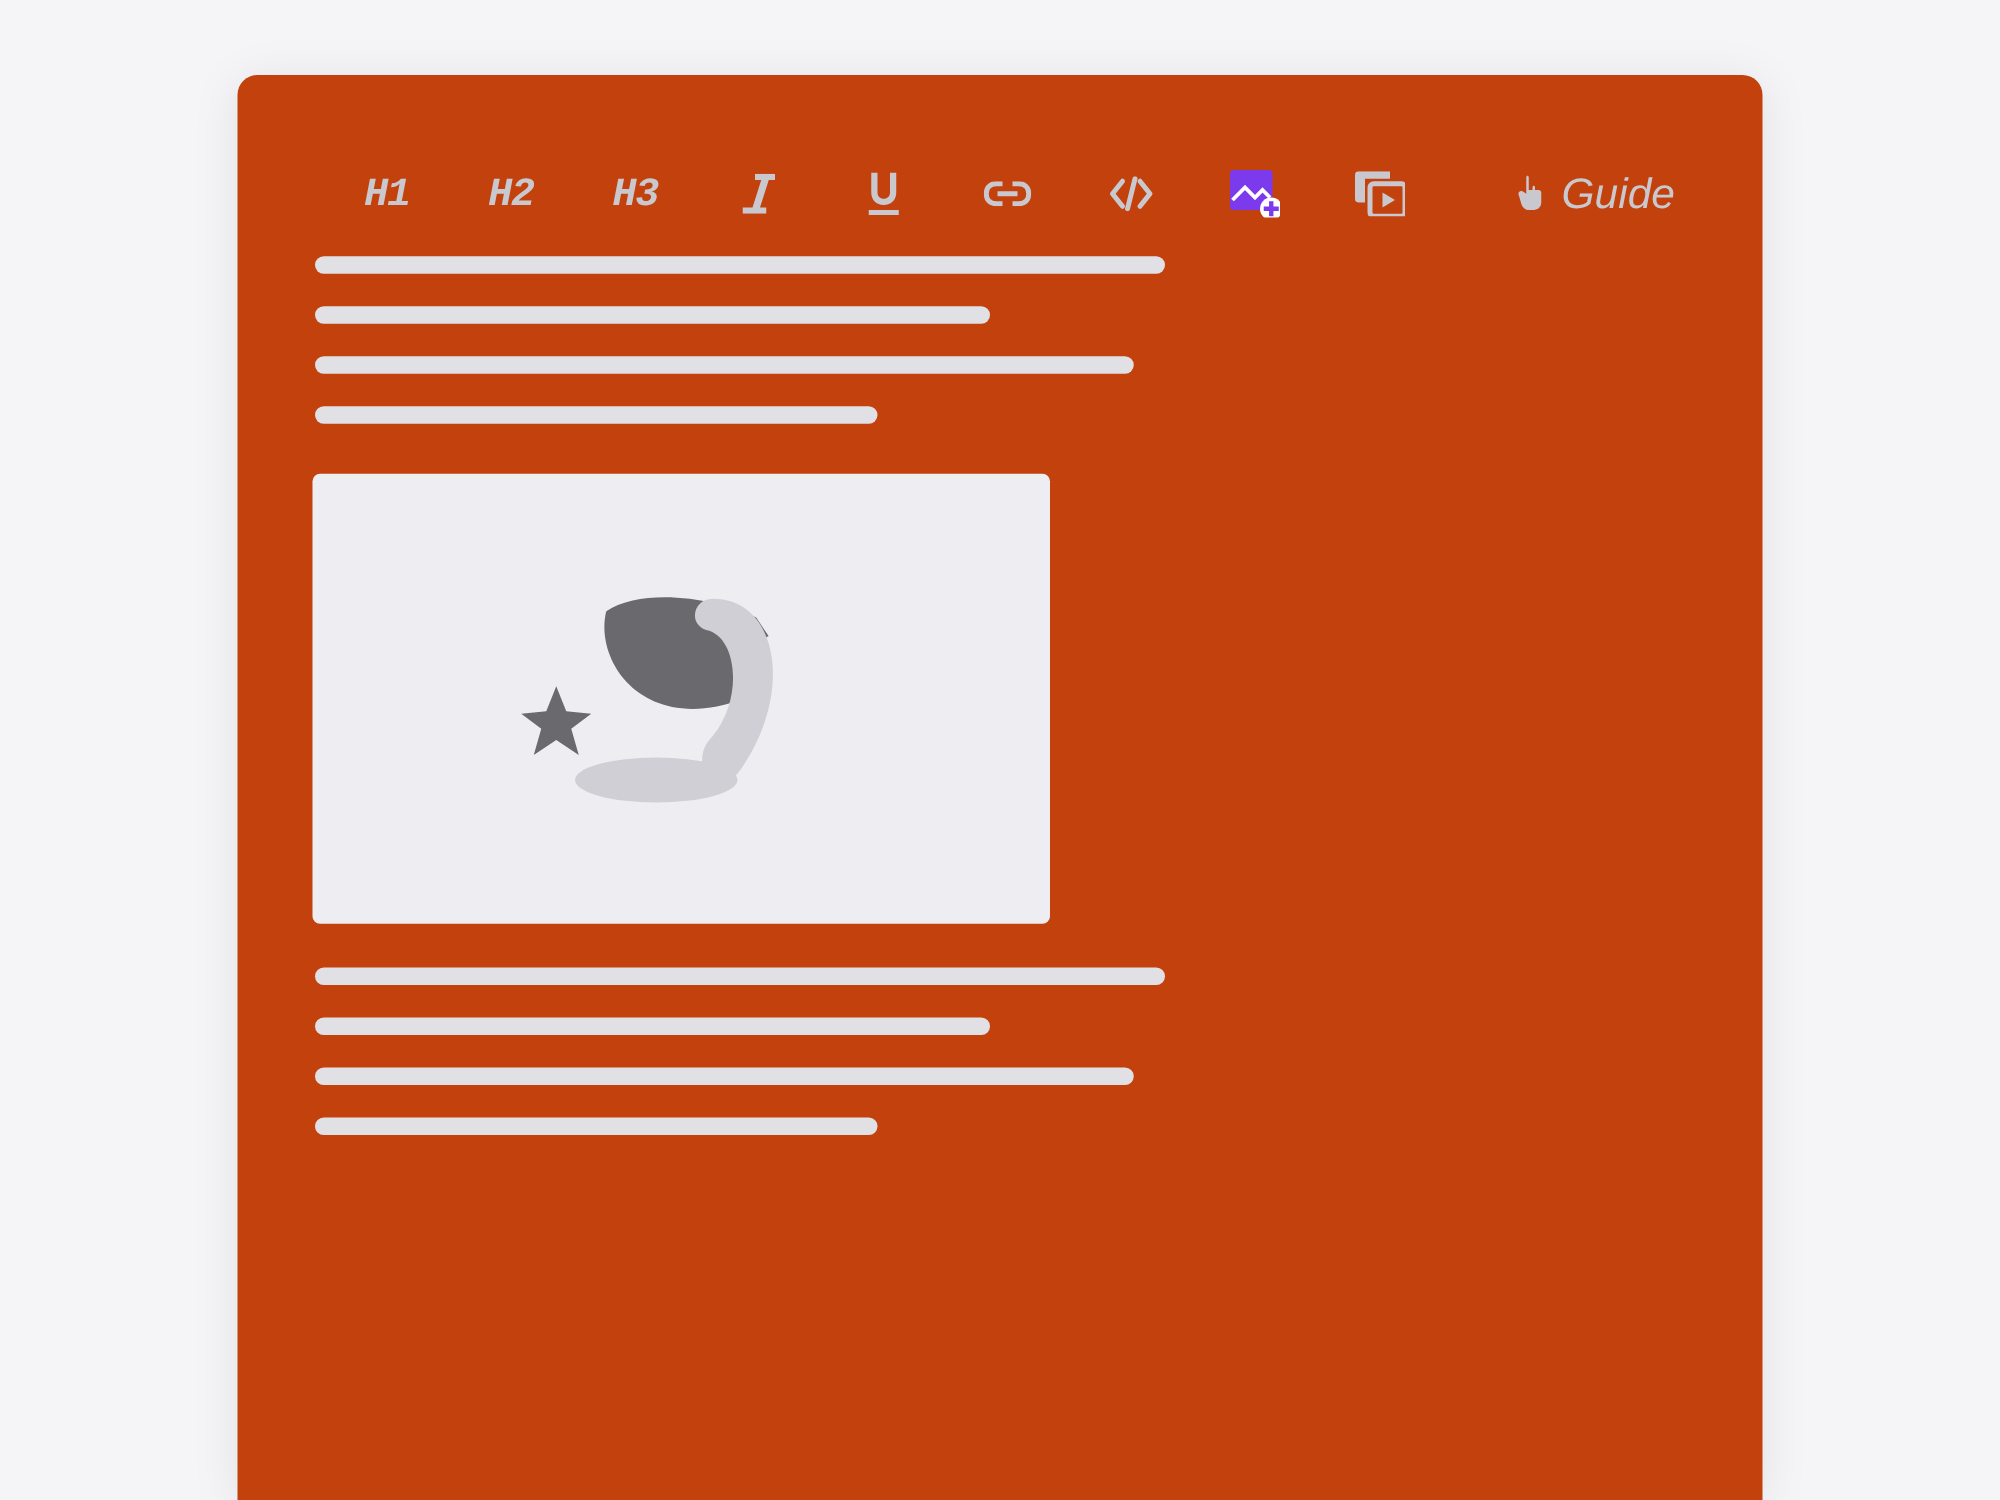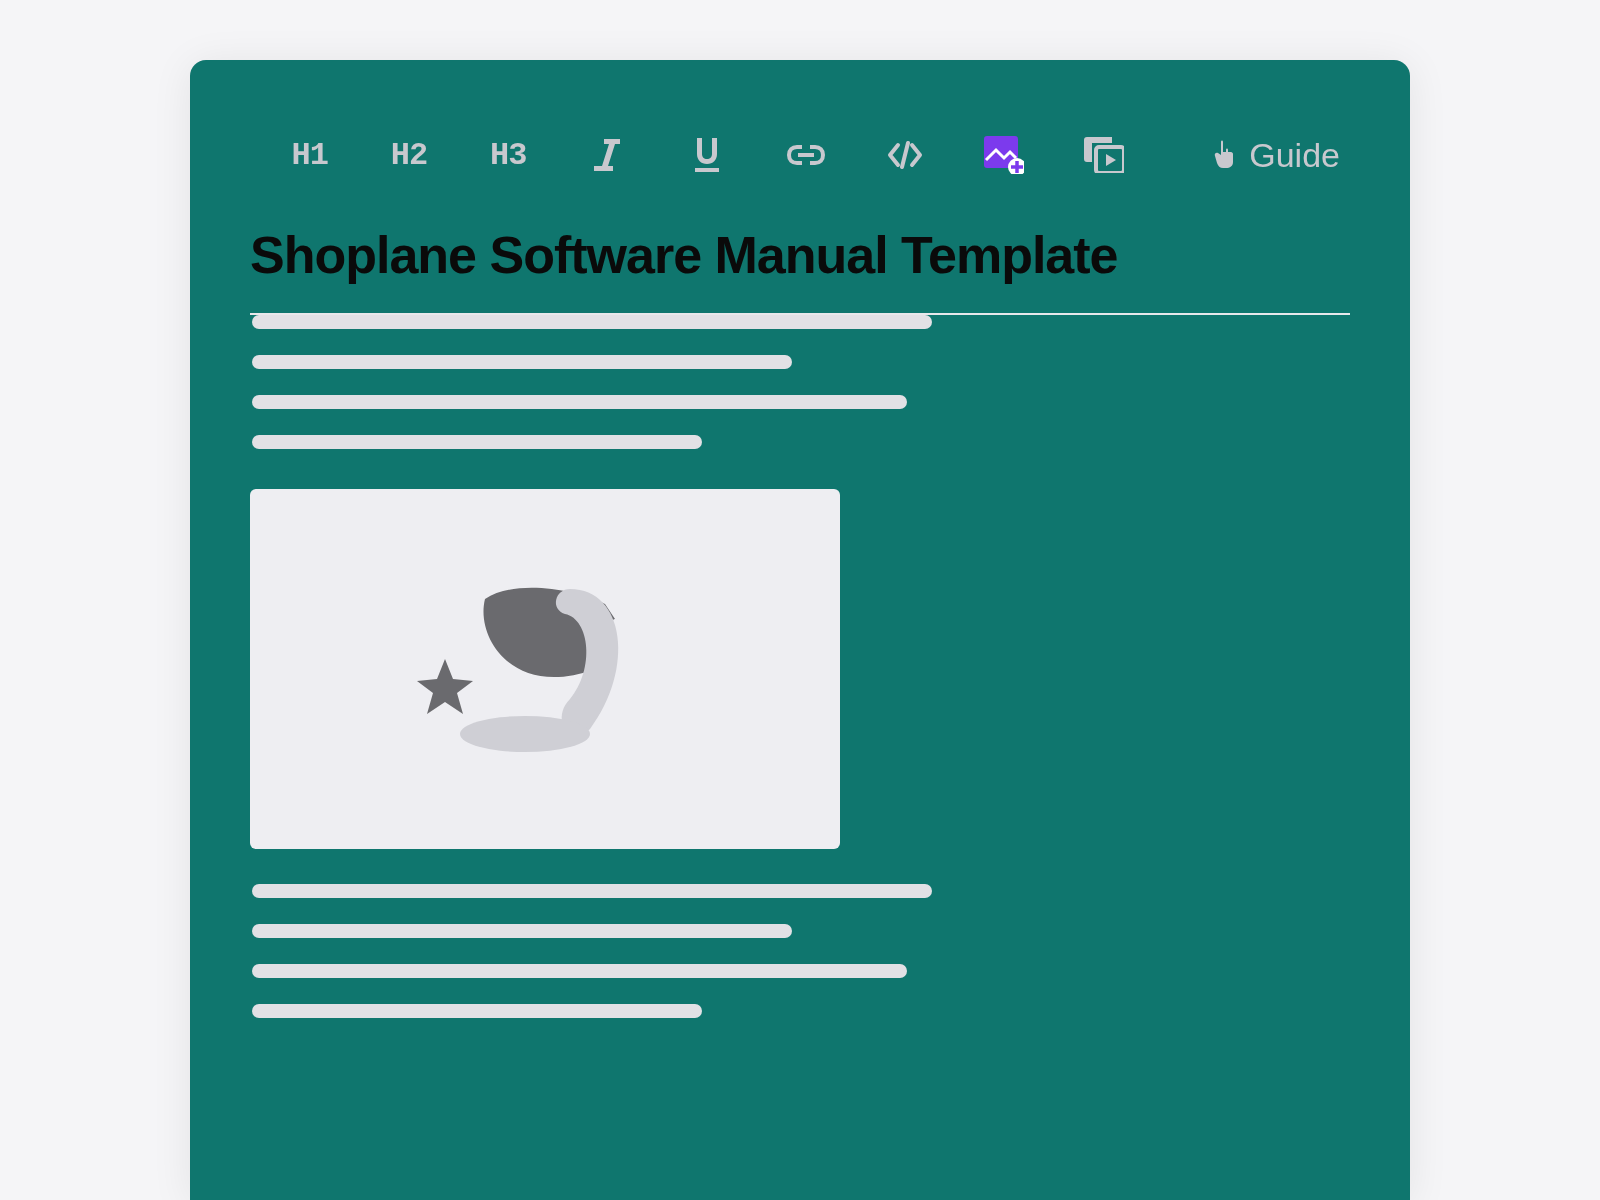--- a/index.html
+++ b/index.html
@@ -9,25 +9,26 @@
     }
     body {
       font-family: -apple-system, BlinkMacSystemFont, "Segoe UI", Helvetica, Arial, sans-serif;
       background: #f5f5f7;
       width: 1600px;
       height: 1200px;
       overflow: hidden;
       padding: 60px 190px 0 190px;
     }
     .editor-card {
-      background: #0f766e;
+      background: #c2410c;
       border-radius: 16px 16px 0 0;
       box-shadow: 0 4px 40px rgba(0,0,0,0.08);
       padding: 50px 60px 0 60px;
       height: 100%;
+      font-style: italic;
     }
     .toolbar {
       display: flex;
       align-items: center;
       gap: 0;
       padding: 20px 10px 25px 10px;
     }
     .toolbar-item {
       display: flex;
       align-items: center;
@@ -174,21 +175,20 @@
     <div class="guide-item">
       <span>
         <svg width="24" height="30" viewBox="0 0 24 30" fill="currentColor">
           <path d="M8 2 C8 0 10 0 10 2 L10 12 L13 12 L13 10 C13 8 15 8 15 10 L15 12 L18 12 C19 12 20 13 20 14 L20 22 C20 26 17 28 13 28 L10 28 C7 28 5 26 4 23 L2 16 C1 14 3 12 5 13 L8 15 Z"></path>
         </svg>
       </span>
       <span class="guide-label">Guide</span>
     </div>
   </div>
 
-  <h1 class="doc-title">Shoplane Software Manual Template</h1>
 
 
   <div class="skeleton-lines">
     <div class="skeleton-line sl1"></div>
     <div class="skeleton-line sl2"></div>
     <div class="skeleton-line sl3"></div>
     <div class="skeleton-line sl4"></div>
   </div>
 
   <div class="image-placeholder">

